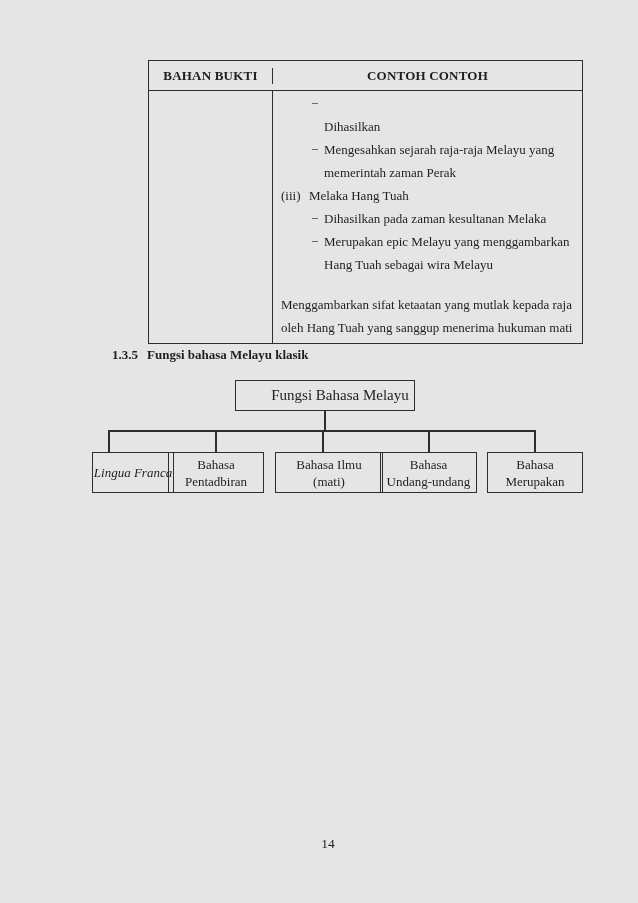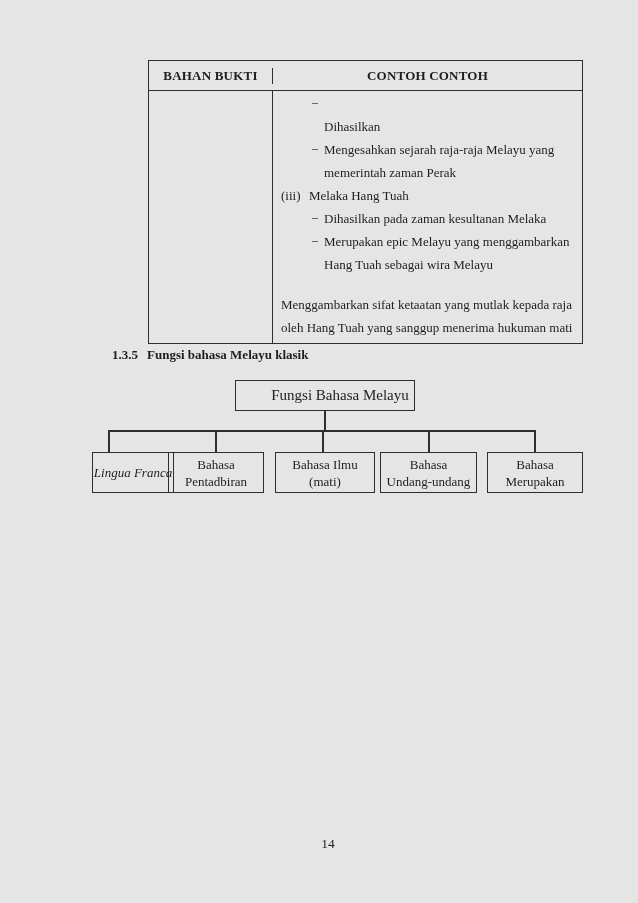--- a/index.html
+++ b/index.html
@@ -63,21 +63,21 @@
   .drop.d5{left:534px;}
 
   .child{
     position:absolute;top:452px;height:41px;
     border:1.5px solid var(--line);
     display:flex;flex-direction:column;align-items:center;justify-content:center;
     font-size:13px;line-height:17px;text-align:center;white-space:nowrap;
   }
   .child.c0{left:60px;width:82px;margin-left:32px;}
   .child.c1{left:168px;width:96px;}
-  .child.c2{left:275px;width:100px;}
+  .child.c2{left:275px;width:108px;}
   .child.c3{left:380px;width:97px;}
   .child.c4{left:487px;width:96px;}
   .child.c0 .l1{font-style:italic;}
 
   
   .page-number{
     position:absolute;left:0;right:-18px;top:836px;
     text-align:center;font-size:13.5px;
   }
 </style>

